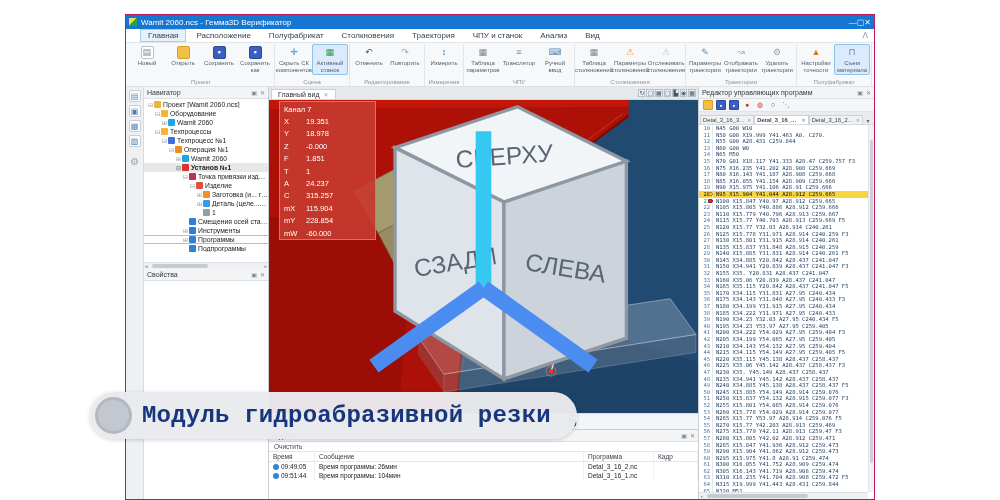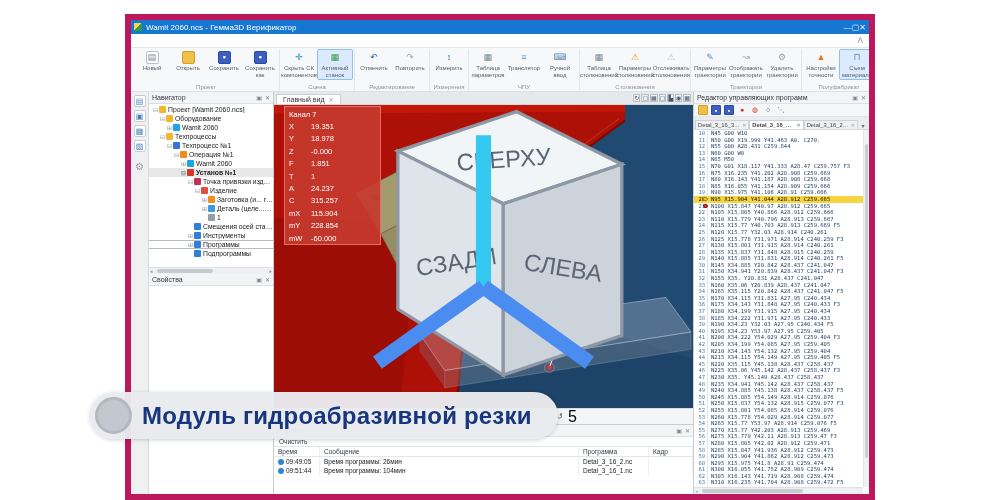--- a/index.html
+++ b/index.html
@@ -1,20 +1,20 @@
 <!DOCTYPE html>
 <html><head>
 <meta charset="utf-8">
 <style>
   * { margin:0; padding:0; box-sizing:border-box; }
   html,body { background:#fff; }
   #canvas { position:relative; width:1000px; height:500px; background:#fff; overflow:hidden;
             font-family:"Liberation Sans", sans-serif; -webkit-font-smoothing:antialiased; }
   .app { position:absolute; left:125px; top:14px; width:750px; height:486px;
-         border:6px solid #be185d; display:flex; flex-direction:column; background:#fff; }
+         border:1px solid #be185d; display:flex; flex-direction:column; background:#fff; }
   
   .titlebar { height:14px; background:#1577d2; color:#fff; display:flex; align-items:center;
               font-size:8px; padding:0 3px; flex:none; }
   .appicon { width:8px; height:8px; background:linear-gradient(135deg,#ffd24a 50%,#2f9e44 50%); margin-right:4px; flex:none; }
   .titlebar .spacer { flex:1; }
   .winbtn { width:16px; text-align:center; font-size:8px; color:#eaf2fb; cursor:default; }
   
   .menubar { height:14px; background:#fff; border-bottom:1px solid #e4e7ea; display:flex;
              align-items:center; padding:0 6px 0 14px; font-size:8px; color:#39424c; flex:none; }
   .mtab { padding:1px 7px; margin-right:2px; white-space:nowrap; border:1px solid transparent; }
@@ -117,39 +117,40 @@
   .mark { position:absolute; left:9px; top:1px; width:4.5px; height:4.5px; border-radius:50%; }
   .mark.y { background:#ffd23c; border:1px solid #b07d00; }
   .mark.r { background:#e03020; border:1px solid #8c130a; }
   .vscroll { position:absolute; right:0; top:0; bottom:7px; width:6px; background:#f0f1f3; border-left:1px solid #e2e5e9; }
   .vthumb { position:absolute; left:1px; right:1px; top:4%; height:88%; background:#c9cfd5; border-radius:2px; }
   .codeh { position:absolute; left:0; right:6px; bottom:0; height:7px; background:#eef0f3; border-top:1px solid #dde1e5; }
   .codeh .hthumb { width:60%; }
   
   .caption { position:absolute; left:90px; top:392px; height:47px; display:inline-flex; align-items:center;
              background:rgba(233,234,237,.97); border-radius:24px; padding:0 26px 0 52px;
-             box-shadow:0 1px 4px rgba(0,0,0,.18); }
+             box-shadow:0 1px 4px rgba(0,0,0,.18);font-family:Liberation Mono, monospace; }
   .capcircle { position:absolute; left:5px; top:5px; width:37px; height:37px; border-radius:50%;
                background:#c3c7cf; border:3px solid #b4b8c1; }
   .captext { font-size:24px; font-weight:bold; color:#17367d; white-space:nowrap; letter-spacing:.2px; }
 </style>
 </head>
 <body>
 <div id="canvas">
 
 <div class="app">
 
   <div class="titlebar">
     <span class="appicon"></span>
     <span>Wamit 2060.ncs - Гемма3D Верификатор</span>
     <span class="spacer"></span>
     <span id="winbtns"><span class="winbtn">—</span><span class="winbtn">▢</span><span class="winbtn">✕</span></span>
   </div>
 
   <div class="menubar">
+    <span id="menutabs"><span class="mtab on">Главная</span><span class="mtab">Расположение</span><span class="mtab">Полуфабрикат</span><span class="mtab">Столкновения</span><span class="mtab">Траектория</span><span class="mtab">ЧПУ и станок</span><span class="mtab">Анализ</span><span class="mtab">Вид</span></span>
     <span class="spacer"></span>
     <span class="mico">ᐱ</span>
   </div>
 
   <div class="ribbon" id="ribbon">
         <div class="rgroup">
           <div class="rbtns">
             <div class="rbtn">
               <span class="ic" style="color: rgb(122, 135, 148); background: rgb(255, 255, 255); border: 1px solid rgb(185, 194, 203);">▤</span>
               <span class="lbl">Новый</span>

